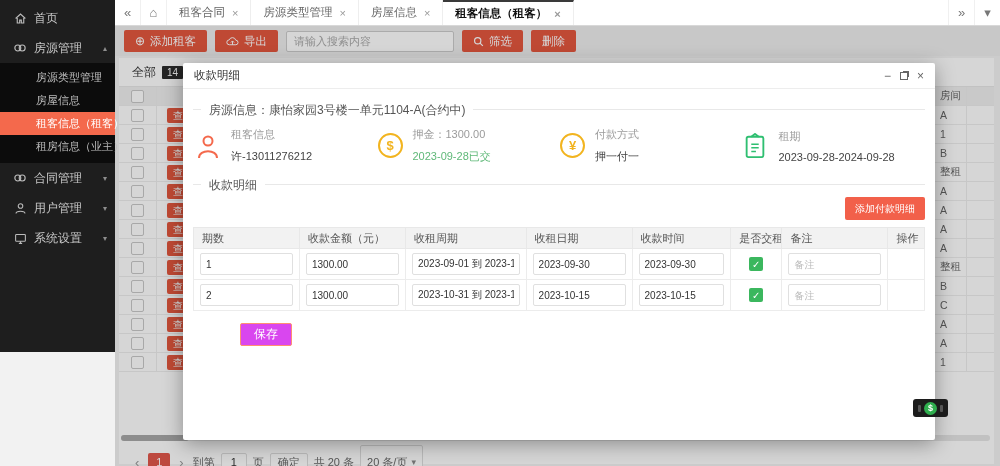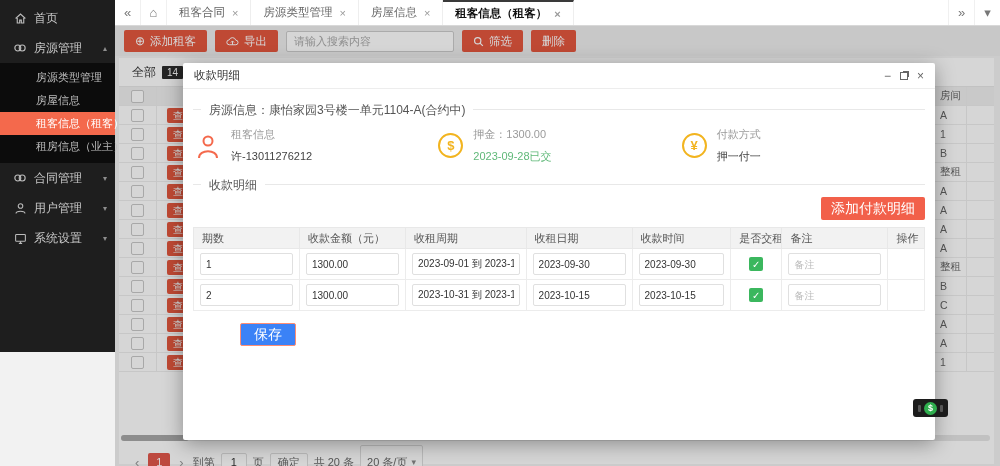--- a/index.html
+++ b/index.html
@@ -70,28 +70,28 @@
   .fs-info{margin-top:20px;}
   .info-row{display:flex;padding:17px 0 12px 2px;}
   .info-item{flex:1;display:flex;gap:10px;align-items:center;}
   .person-icon,.clip-icon{width:26px;height:26px;flex:none;}
   .coin{width:25px;height:25px;border:2px solid #f2b41f;border-radius:50%;color:#f2b41f;display:flex;align-items:center;justify-content:center;font-weight:bold;font-size:13px;flex:none;}
   .info-label{color:#9b9b9b;font-size:11px;margin-bottom:7px;}
   .info-value{color:#444;font-size:11px;}
   .green-text{color:#5FB878;}
   .fs-detail{margin-top:8px;}
   .detail-toolbar{display:flex;justify-content:flex-end;padding:12px 0 7px;}
-  .btn-orange{background:#f2604a;color:#fff;border:none;border-radius:2px;height:23px;padding:0 10px;font-size:14px;cursor:pointer;}
+  .btn-orange{background:#f2604a;color:#fff;border:none;border-radius:2px;height:23px;padding:0 10px;font-size:10px;cursor:pointer;}
   .pay-table{width:100%;border-collapse:collapse;table-layout:fixed;font-size:11px;color:#555;}
   .pay-table th{background:#f2f2f2;border:1px solid #e8e8e8;height:21px;font-weight:normal;text-align:left;padding:0 8px;white-space:nowrap;overflow:hidden;}
   .pay-table td{border:1px solid #ececec;height:31px;padding:2px 6px;overflow:hidden;}
   .cell-input{width:100%;height:22px;border:1px solid #e0e0e0;border-radius:2px;padding:0 5px;font-size:10px;color:#333;background:#fff;}
   .cell-input::placeholder{color:#bbb;}
   .paycheck{width:14px;height:14px;background:#3bb75e;border-radius:2px;color:#fff;font-size:10px;display:flex;align-items:center;justify-content:center;margin:0 auto;}
-  .save-btn{background:#3b82f6;border:1px solid #ff8d73;color:#fff;height:23px;padding:0 13px;border-radius:2px;font-size:14px;margin:12px 0 0 47px;cursor:pointer;}
+  .save-btn{background:#d946ef;border:1px solid #ff8d73;color:#fff;height:23px;padding:0 13px;border-radius:2px;font-size:12px;margin:12px 0 0 47px;cursor:pointer;}
 
   
   .money-widget{position:absolute;left:798px;top:399px;width:35px;height:18px;background:#1c1c1c;border-radius:3px;display:flex;align-items:center;justify-content:center;gap:3px;z-index:7;}
   .money-circle{width:13px;height:13px;border-radius:50%;background:#2fae4e;color:#fff;font-size:9px;font-weight:bold;display:flex;align-items:center;justify-content:center;}
   .mw-dot{width:3px;height:7px;background:#555;border-radius:1px;}
 </style>
 </head>
 <body>
 
 <div class="app">
@@ -426,20 +426,33 @@
             <span>
               <div class="info-label">押金：1300.00</div>
               <div class="info-value green-text">2023-09-28已交</div>
             </span>
           </div>
           <div class="info-item">
             <span class="coin">¥</span>
             <span>
               <div class="info-label">付款方式</div>
               <div class="info-value">押一付一</div>
+            </span>
+          </div>
+          <div class="info-item">
+            <span class="clip-icon">
+              <svg width="24" height="26" viewBox="0 0 24 28">
+                  <rect x="3" y="4" width="18" height="22" rx="2" fill="none" stroke="#2fbf71" stroke-width="2"></rect>
+                  <path d="M8 4 L12 1 L16 4" fill="none" stroke="#2fbf71" stroke-width="2"></path>
+                  <path d="M8 12 H16 M8 16 H16 M8 20 H13" stroke="#2fbf71" stroke-width="1.6"></path>
+                </svg>
+            </span>
+            <span>
+              <div class="info-label">租期</div>
+              <div class="info-value">2023-09-28-2024-09-28</div>
             </span>
           </div>
         </div>
 
         <div class="fieldset fs-detail">
           <span class="legend">收款明细</span>
         </div>
 
         <div class="detail-toolbar">
           <button class="btn-orange">添加付款明细</button>

